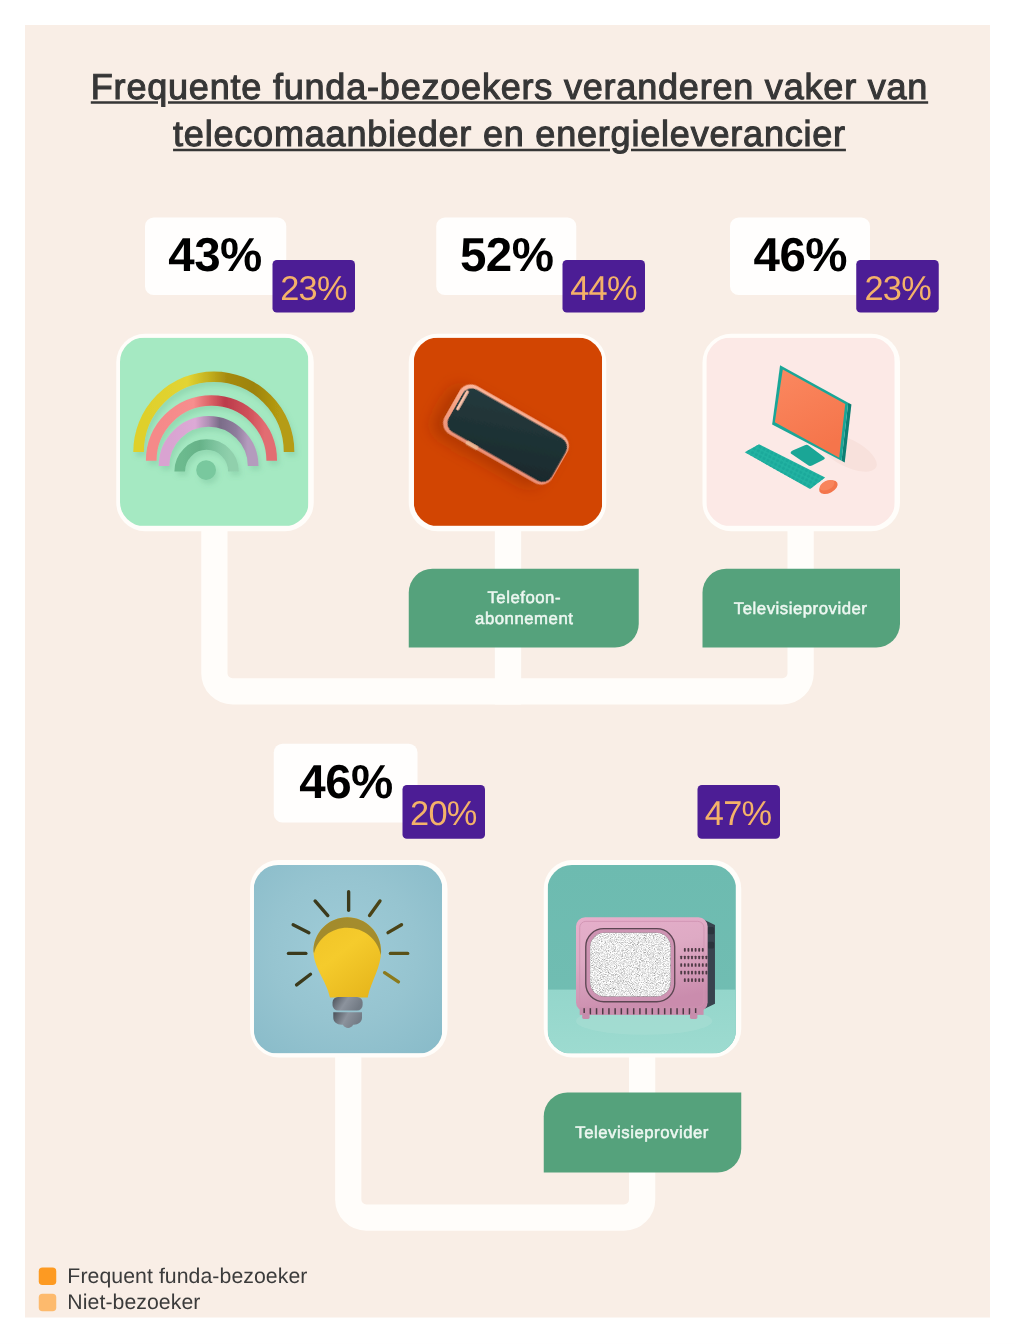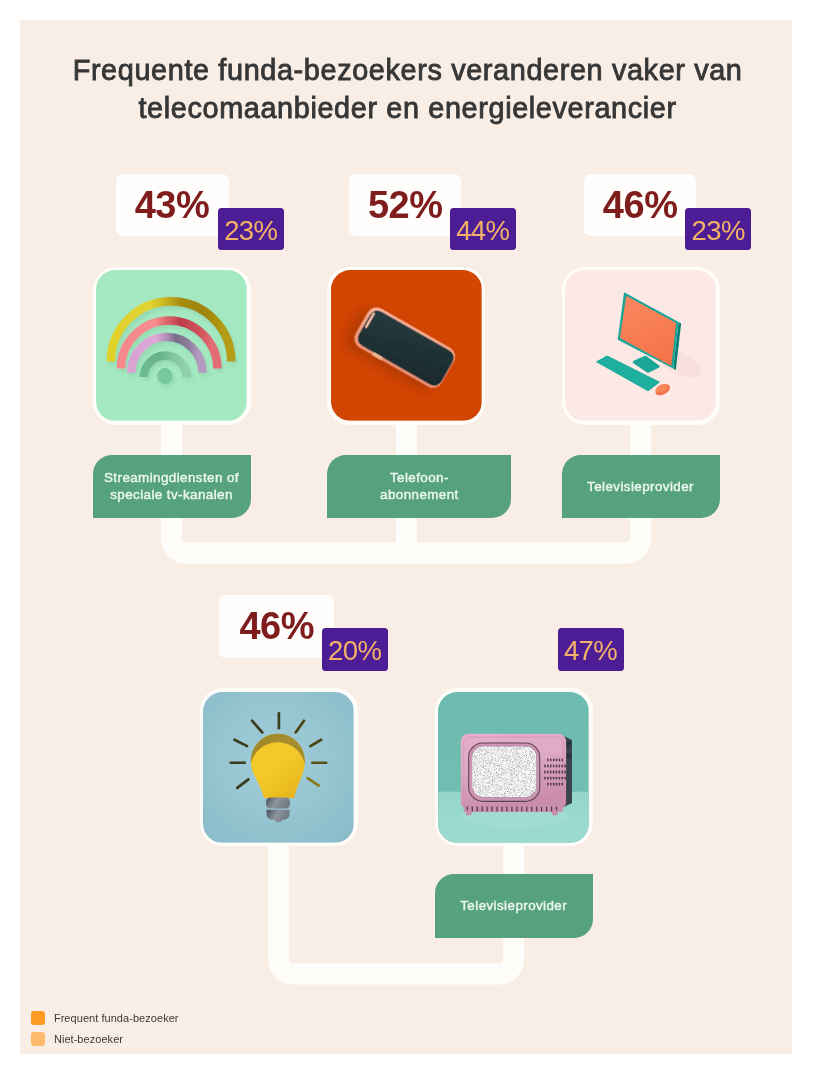--- a/index.html
+++ b/index.html
@@ -1,49 +1,49 @@
 <!DOCTYPE html>
 <html><head>
 <meta charset="utf-8">
 <style>
   html,body{margin:0;padding:0;background:#fff;}
   body{width:813px;height:1075px;font-family:"Liberation Sans",sans-serif;overflow:hidden;position:relative;}
   #panel{position:absolute;left:20px;top:20px;width:772px;height:1034px;background:#f9eee6;overflow:hidden;}
 
   .title{position:absolute;left:1.6px;top:32.4px;width:772px;text-align:center;color:#363636;
          font-size:28.85px;font-weight:400;line-height:37.9px;letter-spacing:0.62px;
-         -webkit-text-stroke:0.85px #363636;paint-order:stroke fill;}
+         -webkit-text-stroke:0.85px #363636;paint-order:stroke fill;text-decoration:underline;}
   .title span{display:block;}
 
   
   .card{position:absolute;width:158px;height:158px;border-radius:23px;background:#fffdfa;
         box-sizing:border-box;padding:3.7px;}
   .card-in{width:100%;height:100%;border-radius:19.5px;overflow:hidden;position:relative;}
   .card-in svg{display:block;width:100%;height:100%;}
 
   
   .pill{position:absolute;height:63.5px;background:#55a27c;border-radius:19px 0 19px 0;
         display:flex;align-items:center;justify-content:center;text-align:center;
         color:#edf7f1;font-size:13.4px;font-weight:400;line-height:17.5px;letter-spacing:0.42px;
         -webkit-text-stroke:0.42px #edf7f1;paint-order:stroke fill;
         white-space:pre-line;}
 
   
   .pbig{position:absolute;background:#fffefd;border-radius:7px;
         display:flex;align-items:center;justify-content:center;
-        color:#7f1d1d;font-size:38px;font-weight:700;letter-spacing:-0.45px;text-align:center;}
+        color:#000000;font-size:38px;font-weight:700;letter-spacing:-0.45px;text-align:center;}
   .psml{position:absolute;background:#4c1d95;border-radius:3.5px;
         display:flex;align-items:center;justify-content:center;
         color:#f4b269;font-size:27.5px;font-weight:400;letter-spacing:-0.6px;
         padding-top:3px;box-sizing:border-box;}
 
   
   .lgrow{position:absolute;display:flex;align-items:center;}
   .swatch{width:14px;height:14px;border-radius:3px;flex:0 0 auto;}
-  .lglab{margin-left:8.5px;font-size:11px;color:#3b3b3b;letter-spacing:0.05px;white-space:nowrap;}
+  .lglab{margin-left:8.5px;font-size:17px;color:#3b3b3b;letter-spacing:0.05px;white-space:nowrap;}
 </style>
 </head>
 <body>
 
 <div id="panel">
 
   <div class="title">
     <span>Frequente funda-bezoekers veranderen vaker van</span>
     <span>telecomaanbieder en energieleverancier</span>
   </div>
@@ -101,22 +101,20 @@
         <g fill="none" stroke-linecap="butt" filter="url(#fArc)">
           <path d="M15.0 92.4 A60.75 60.75 0 0 1 136.5 92.4" stroke="url(#gYlw)" stroke-width="8.6"></path>
           <path d="M25.2 99.5 A48.65 48.65 0 0 1 122.5 99.5" stroke="url(#gPnk)" stroke-width="8.6"></path>
           <path d="M35.5 103.7 A36 36 0 0 1 107.5 103.7" stroke="url(#gPrp)" stroke-width="8.6"></path>
           <path d="M48.2 108.1 A21.7 21.7 0 0 1 91.6 108.1" stroke="url(#gGrn)" stroke-width="8.6"></path>
           <circle cx="69.5" cy="107" r="8" fill="#79c89e" stroke="none"></circle>
         </g>
       </svg>
     </div>
   </div>
-  <div class="pill" style="left:72.5px;top:434.5px;width:158px">Streamingdiensten of
-speciale tv-kanalen</div>
 
   <div class="pbig" style="left:329.3px;top:154px;width:112px;height:62px">52%</div>
   <div class="psml" style="left:429.8px;top:188.2px;width:66px;height:42px">44%</div>
   <div class="card" style="left:307.4px;top:246.8px">
     <div class="card-in">
       <svg viewBox="0 0 152 152" xmlns="http://www.w3.org/2000/svg">
         <defs>
           <linearGradient id="gBody" x1="0" y1="0" x2="0.35" y2="1">
             <stop offset="0" stop-color="#fbb79e"></stop>
               <stop offset="0.5" stop-color="#f5a183"></stop>

